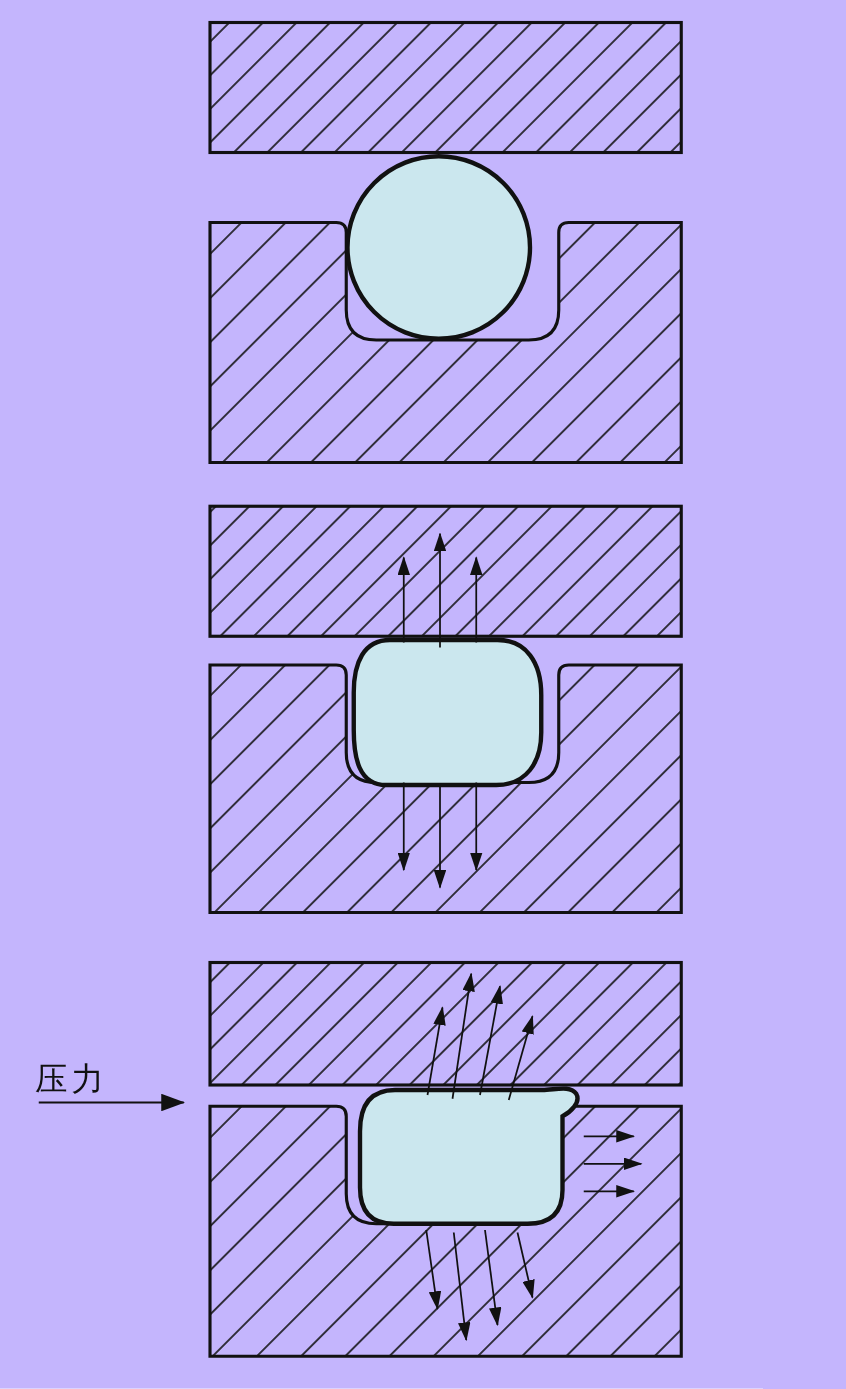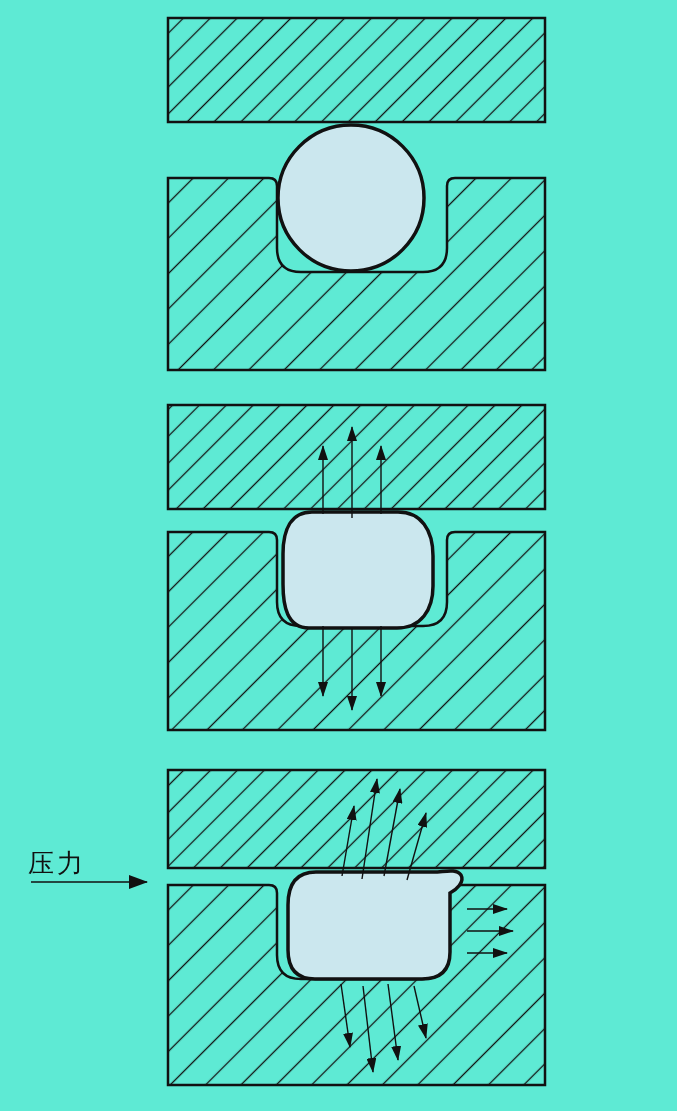--- a/index.html
+++ b/index.html
@@ -7,21 +7,21 @@
     padding: 0;
     background: #ffffff;
     width: 677px;
     height: 1111px;
     font-family: "Liberation Sans", sans-serif;
   }
   #canvas {
     position: relative;
     width: 677px;
     height: 1111px;
-    background: #5eead4;
+    background: #c4b5fd;
   }
   svg { color: #111111; display: block; }
   text.cjk {
     font-family: "Liberation Serif", "DejaVu Serif", serif;
     letter-spacing: 3px;
   }
 </style>
 </head>
 <body>
 

